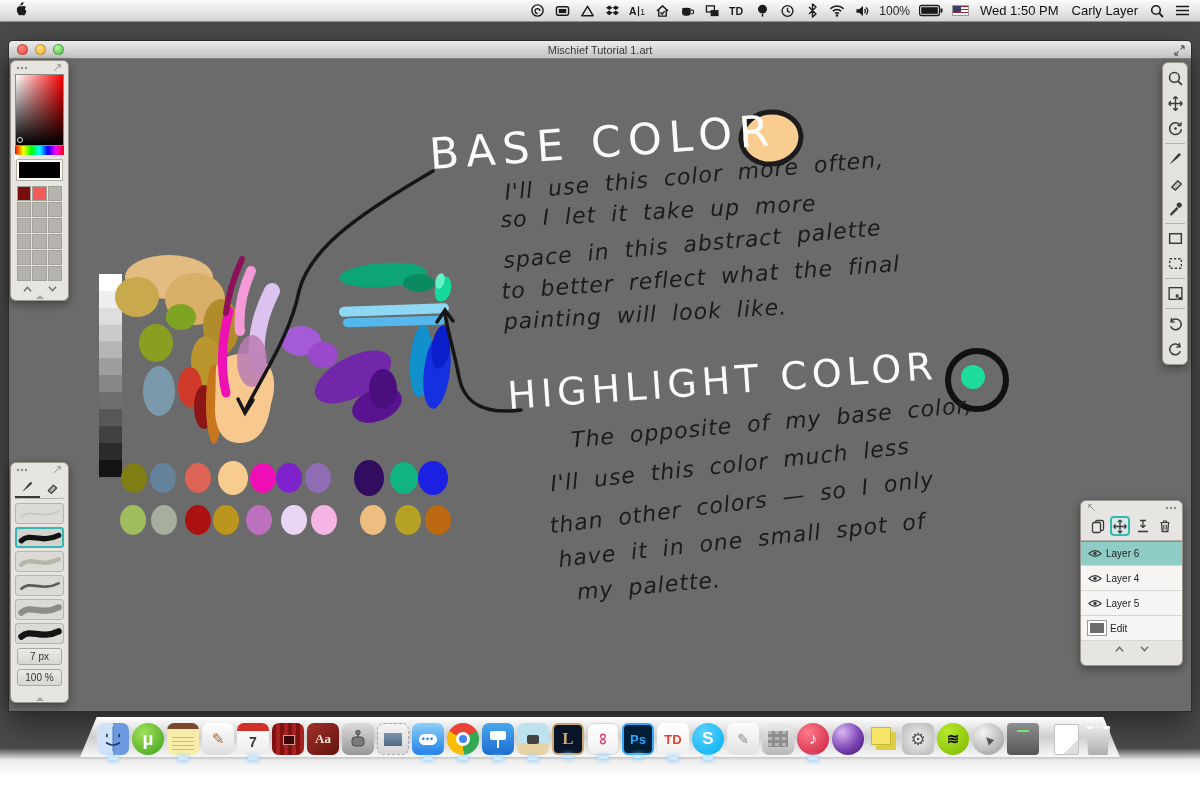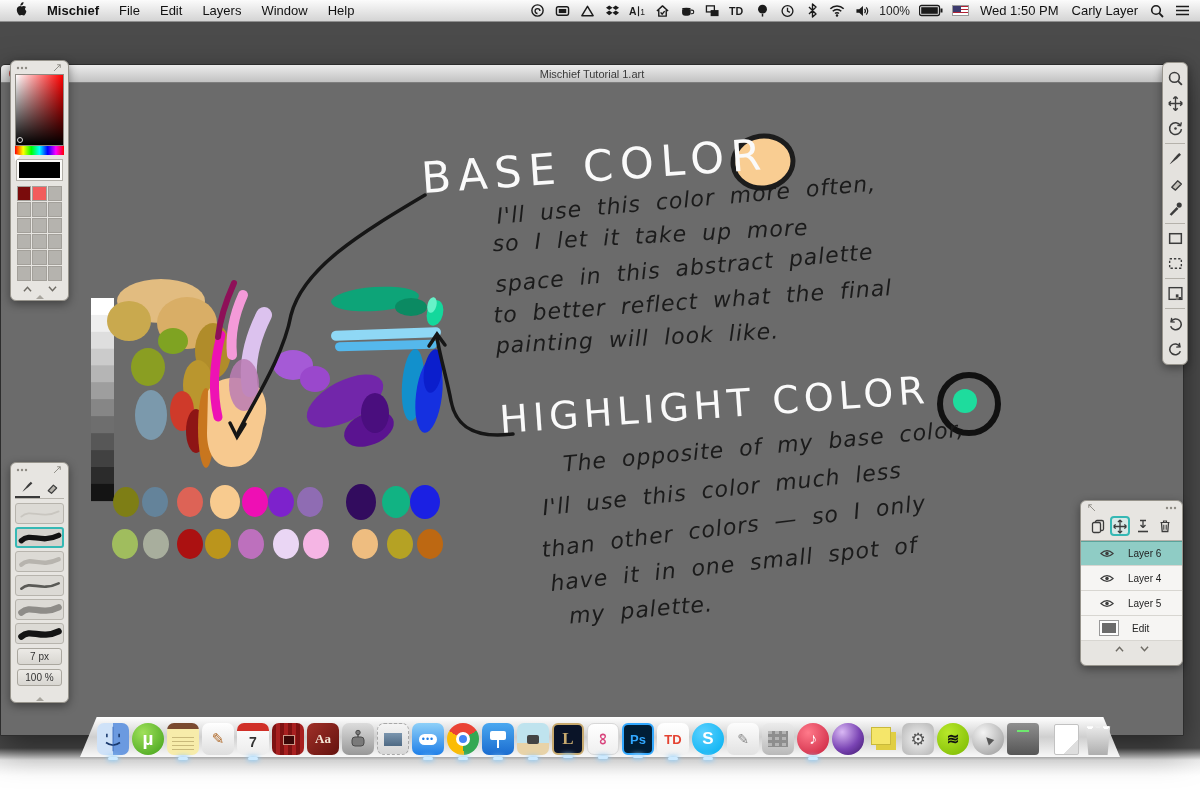--- a/index.html
+++ b/index.html
@@ -20,23 +20,23 @@
   .status-icon { display:flex; align-items:center; justify-content:center; width:16px; height:16px; }
   .status-icon svg { display:block; }
   #battery-label { font-size:12px; color:#222; }
   #clock, #user-name { font-size:13px; color:#111; padding:0 2px; }
   .flag { width:17px; height:11px; position:relative; border:1px solid #999; overflow:hidden; }
   .flag .stripes { position:absolute; inset:0;
     background:repeating-linear-gradient(#b22234 0 1.5px, #fff 1.5px 3px); }
   .flag .canton { position:absolute; left:0; top:0; width:8px; height:6px; background:#3c3b6e; }
 
   
-  #window { position:absolute; left:0; top:40px; width:1184px; height:672px;
+  #window { position:absolute; left:8px; top:40px; width:1184px; height:672px;
     border-radius:5px 5px 0 0; box-shadow:0 12px 34px rgba(0,0,0,.5); z-index:5;
-    border:1px solid #2d2d2d;margin-top:24px; }
+    border:1px solid #2d2d2d; }
   #titlebar { height:18px; background:linear-gradient(#ececec,#c2c2c2);
     border-bottom:1px solid #7e7e7e; border-radius:4px 4px 0 0; position:relative;
     display:flex; align-items:center; justify-content:center; }
   #window-title { font-size:11px; color:#3a3a3a; }
   #traffic { position:absolute; left:8px; top:3px; display:flex; gap:7px; }
   .tl { width:11px; height:11px; border-radius:50%; border:1px solid rgba(0,0,0,.25); }
   .tl.red { background:radial-gradient(circle at 35% 30%, #ff8a80, #f0493c); }
   .tl.yellow { background:radial-gradient(circle at 35% 30%, #ffe082, #f5b02e); }
   .tl.green { background:radial-gradient(circle at 35% 30%, #b9f6a5, #48c13e); }
   #expand-btn { position:absolute; right:5px; top:3px; width:13px; height:13px;
@@ -116,21 +116,21 @@
   .tool-sep { width:20px; height:1px; background:#b5b2ab; margin:2px 0; }
 
   
   #layers-panel { left:1080px; top:500px; width:103px; height:166px; padding-bottom:2px; }
   #layer-tools { display:flex; justify-content:space-between; padding:2px 7px 4px 7px; }
   .ltool { width:20px; height:20px; display:flex; align-items:center; justify-content:center;
     border-radius:4px; }
   .ltool.active { border:2px solid #35b8b4; background:#d8e8e6; }
   #layer-list { border-top:1px solid #b5b2ab; }
   .layer-row { height:25px; background:#f6f5f3; border-bottom:1px solid #d8d6d1;
-    display:flex; align-items:center; gap:14px; padding:0 19px; font-size:10px; color:#222; }
+    display:flex; align-items:center; gap:4px; padding:0 7px; font-size:10px; color:#222; }
   .layer-row.selected { background:#8fccc5; border-top:1px solid #5aa39b; }
   .paper-thumb { width:18px; height:14px; background:#6b6b6b; border:2px solid #fdfdfd;
     box-shadow:0 0 0 1px #999; }
 
   
   #dock-shelf { position:absolute; left:80px; top:717px; width:1040px; height:40px;
     background:linear-gradient(#ffffff, #cfcfcf 50%, #ececec 85%, #f8f8f8);
     clip-path:polygon(1.6% 0, 98.4% 0, 100% 100%, 0 100%);
     box-shadow:0 -1px 2px rgba(0,0,0,.25); z-index:10; }
   #dock { position:absolute; left:97px; top:719px; height:36px; display:flex;
@@ -222,28 +222,20 @@
 <div id="screen">
 
   <div id="menubar">
     <div class="apple-wrap">
       <span>
         <svg width="13" height="16" viewBox="0 0 13 16">
             <path fill="#1b1b1b" d="M9.4 1.1c-.8.1-1.8.6-2.3 1.3-.5.6-.9 1.5-.7 2.4.9 0 1.9-.5 2.4-1.2.5-.7.9-1.6.6-2.5zM6.4 5.1C4.6 5.1 2.8 6.3 2.8 8.8c0 2.7 2 5.7 3.1 5.7.6 0 .8-.4 1.8-.4 1 0 1.2.4 1.9.4 1.2 0 2.7-2.8 2.7-4.6-1.5-.8-1.8-2.8-.3-3.8-.7-.9-1.9-1.1-2.4-1.1-.9 0-1.5.5-2 .5-.5 0-.9-.4-1.2-.4z"></path>
           </svg>
       </span>
     </div>
-    <div id="menus">
-        <div class="menu-item app-name">Mischief</div>
-        <div class="menu-item">File</div>
-        <div class="menu-item">Edit</div>
-        <div class="menu-item">Layers</div>
-        <div class="menu-item">Window</div>
-        <div class="menu-item">Help</div>
-      </div>
     <div id="menu-right">
       <span id="status-icons" style="display:flex;align-items:center;gap:9px;">
           <span class="status-icon">
             <svg width="15" height="15" viewBox="0 0 16 16">
               <circle cx="8" cy="8" r="6" fill="none" stroke="#1b1b1b" stroke-width="1.5"></circle>
               <path d="M10.6 8.6a2.6 2.6 0 1 0-2.6 2.6" fill="none" stroke="#1b1b1b" stroke-width="1.4"></path>
             </svg>
           </span>
           <span class="status-icon">
             <svg width="15" height="14" viewBox="0 0 16 15">

